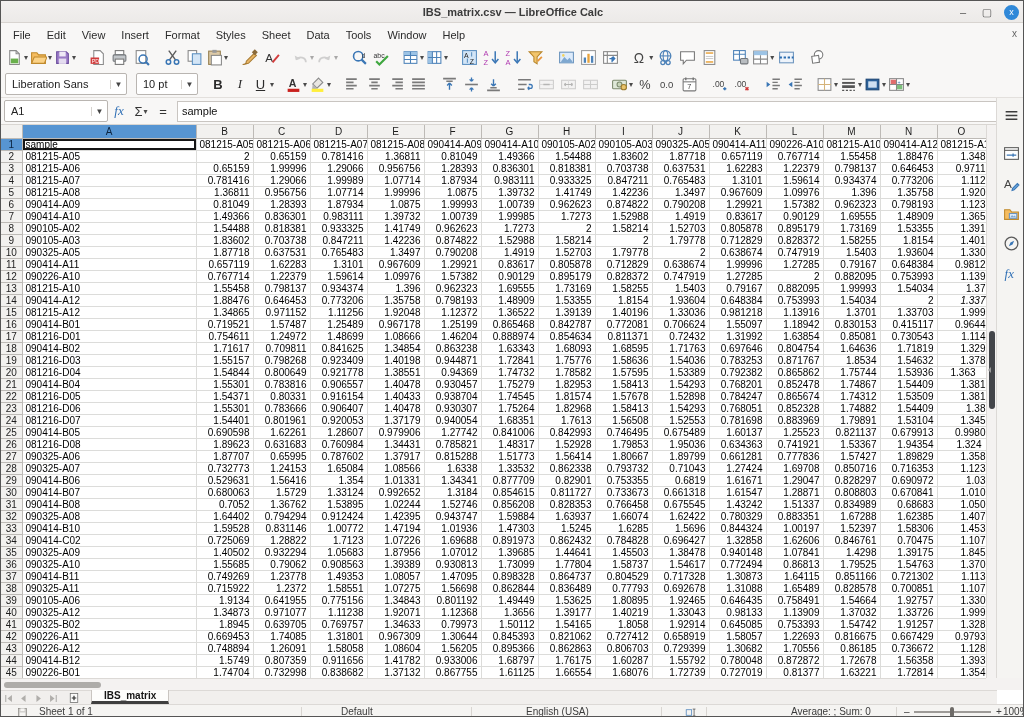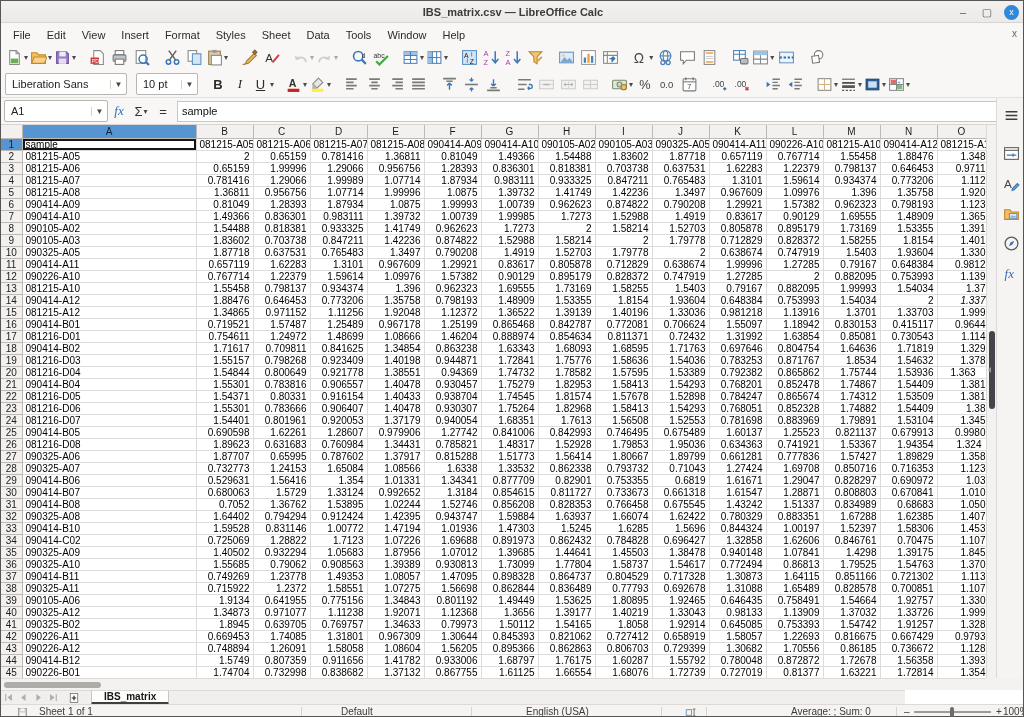--- a/index.html
+++ b/index.html
@@ -74,22 +74,22 @@
              border-left:1px solid #dcd9d6; display:flex; flex-direction:column; align-items:center; }
   .sbtn { width:24px; height:24px; margin-top:6px; display:flex; align-items:center; justify-content:center;
           border-radius:3px; }
   .sbtn svg { width:17px; height:17px; }
   
   #hscroll { position:absolute; left:0; top:677px; width:985px; height:12px; background:#f4f2f1;
              border-top:1px solid #dcd9d6; }
   #hthumb { position:absolute; left:3px; top:3px; width:97px; height:6px; background:#aeaca9; border-radius:3px; }
   #hs-corner { position:absolute; left:985px; top:677px; width:39px; height:12px; background:#f4f2f1; }
   
-  #sheetbar { position:absolute; left:0; top:689px; width:904px; height:14px; background:#f1efed;
-              border-top:1px solid #dcd9d6; display:flex; align-items:center; }
+  #sheetbar { position:absolute; left:0; top:689px; width:996px; height:14px; background:#f1efed;
+              border-top:1px solid #dcd9d6; display:flex; align-items:flex-end; }
   .navbtn { width:15px; display:flex; align-items:center; justify-content:center; }
   .navbtn svg { width:11px; height:11px; }
   #add-sheet { width:18px; display:flex; align-items:center; justify-content:center; margin-left:4px; }
   #add-sheet svg { width:12px; height:12px; }
   .sheet-tab { margin-left:8px; padding:0 12px; background:#fdfdfc; border-left:1px solid #c9c5c1;
                border-right:1px solid #c9c5c1; border-bottom:3px solid #3f3f3f;
                font-size:10px; font-weight:700; color:#161616; display:flex; align-items:center; }
   
   #statusbar { position:absolute; left:0; top:703px; width:1024px; height:14px; background:#f5f4f2;
                border-top:1px solid #dcd9d6; font-size:10px; color:#3c3c3c; }

